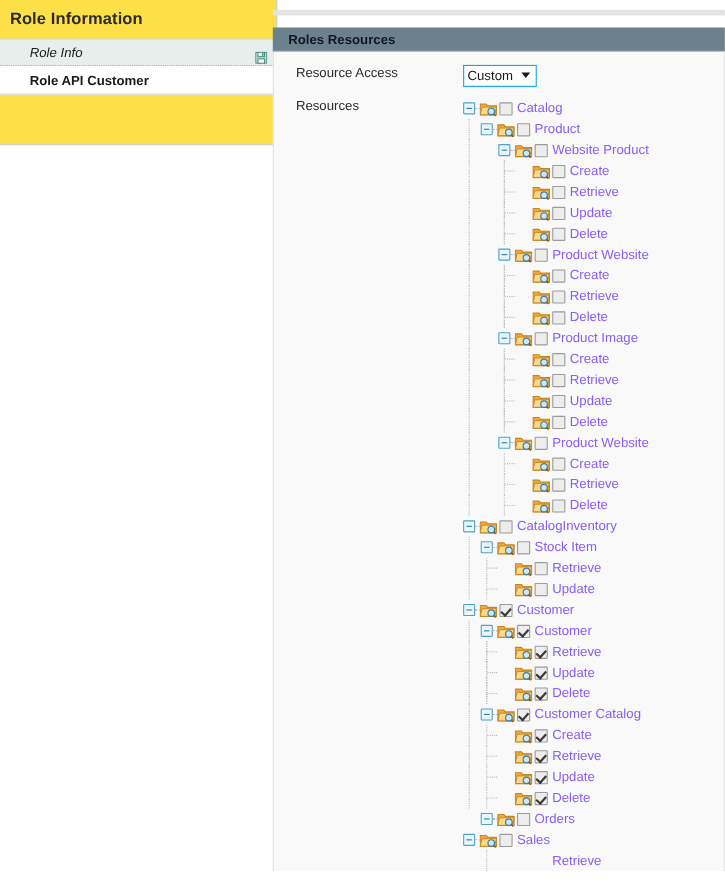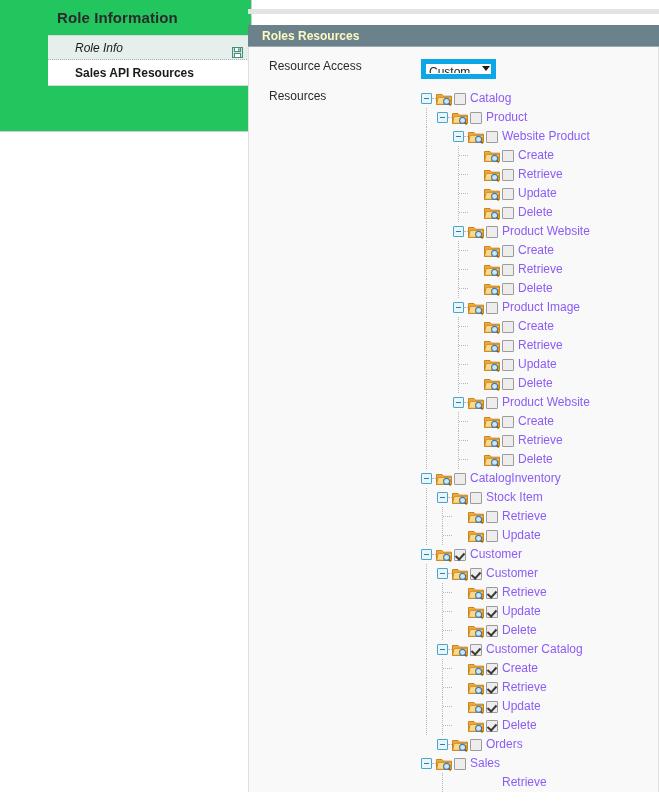--- a/index.html
+++ b/index.html
@@ -10,23 +10,22 @@
     overflow: hidden;
   }
   .page { position: relative; width: 659px; height: 802px; background:#fff; }
 
   
   .sidebar {
     position: absolute; left: 0; top: 0;
     width: 252px; height: 132px;
     border-right: 1px solid #cfcfcf;
     border-bottom: 1px solid #cfcfcf;
-    background: #22c55e;
+    background: #fde047;
     box-sizing: border-box;
-    padding-left: 48px;
   }
   .sidebar-title {
     font-size: 15px; font-weight: bold; color: #2b2b2b;
     padding: 9px 0 0 9px; letter-spacing: .1px;
   }
   .tabs { margin-top: 9px; border-top: 1px solid #d4d8d7; }
   .tab {
     position: relative;
     height: 24px; line-height: 24px;
     padding-left: 27px; padding-right: 22px;
@@ -57,21 +56,21 @@
   }
   .title-rule {
     margin: 9px 0 0 0; height: 5px;
     background: #e3e3e3;
     width: 411px;
   }
 
   .panel { margin-top: 11px; width: 411px; }
   .panel-head {
     background: #6b828c;
-    color: #fef9c3;
+    color: #0f172a;
     font-size: 12px; font-weight: bold;
     height: 22px; line-height: 22px;
     padding-left: 14px;
     box-sizing: border-box;
     border-bottom: 1px solid #9aa9b0;
   }
   .panel-body {
     background: #f9f9f9;
     border-left: 1px solid #e0e0e0;
     border-right: 1px solid #e0e0e0;
@@ -84,21 +83,21 @@
   .field-label {
     position: absolute; left: 20px; top: 0;
     font-size: 12px; color: #2b2b2b;
   }
   .field-control { margin-left: 172px; }
 
   select.access-select {
     font-family: "Liberation Sans", sans-serif;
     font-size: 12px; color: #1a1a1a;
     background: #ffffff;
-    border: 5px solid #0ea5e9;
+    border: 1px solid #0ea5e9;
     padding: 1px 3px;
     height: 20px;
     -webkit-appearance: none; appearance: none;
   }
   .select-wrap { position: relative; display: inline-block; }
   .select-wrap .caret {
     position: absolute; right: 6px; top: 7px;
     width: 0; height: 0;
     border-left: 4px solid transparent;
     border-right: 4px solid transparent;
@@ -176,21 +175,21 @@
           <svg width="11" height="11" viewBox="0 0 11 11">
             <rect x="0.5" y="0.5" width="10" height="10" fill="#cfe3df" stroke="#4a8c7e"></rect>
             <rect x="2.5" y="0.5" width="6" height="4" fill="#ffffff" stroke="#4a8c7e"></rect>
             <rect x="2.5" y="6.5" width="6" height="4" fill="#ffffff" stroke="#4a8c7e"></rect>
             <rect x="6" y="1.3" width="1.6" height="2.4" fill="#4a8c7e"></rect>
           </svg>
         </span>
       </div>
 
       <div class="tab active">
-        <span>Sales API Resources</span>
+        <span>Role API Customer</span>
       </div>
 
     </div>
   </div>
 
   <div class="content">
 
     <div class="title-rule"></div>
 
     <div class="panel">

